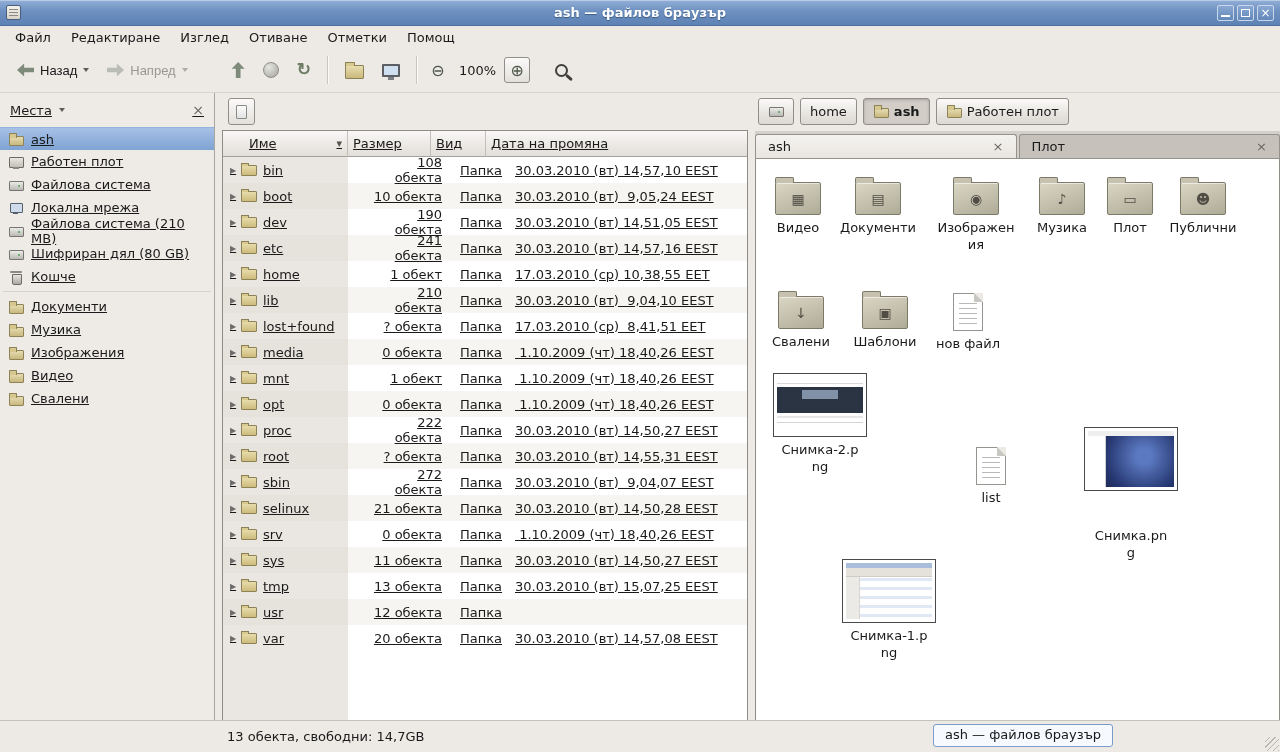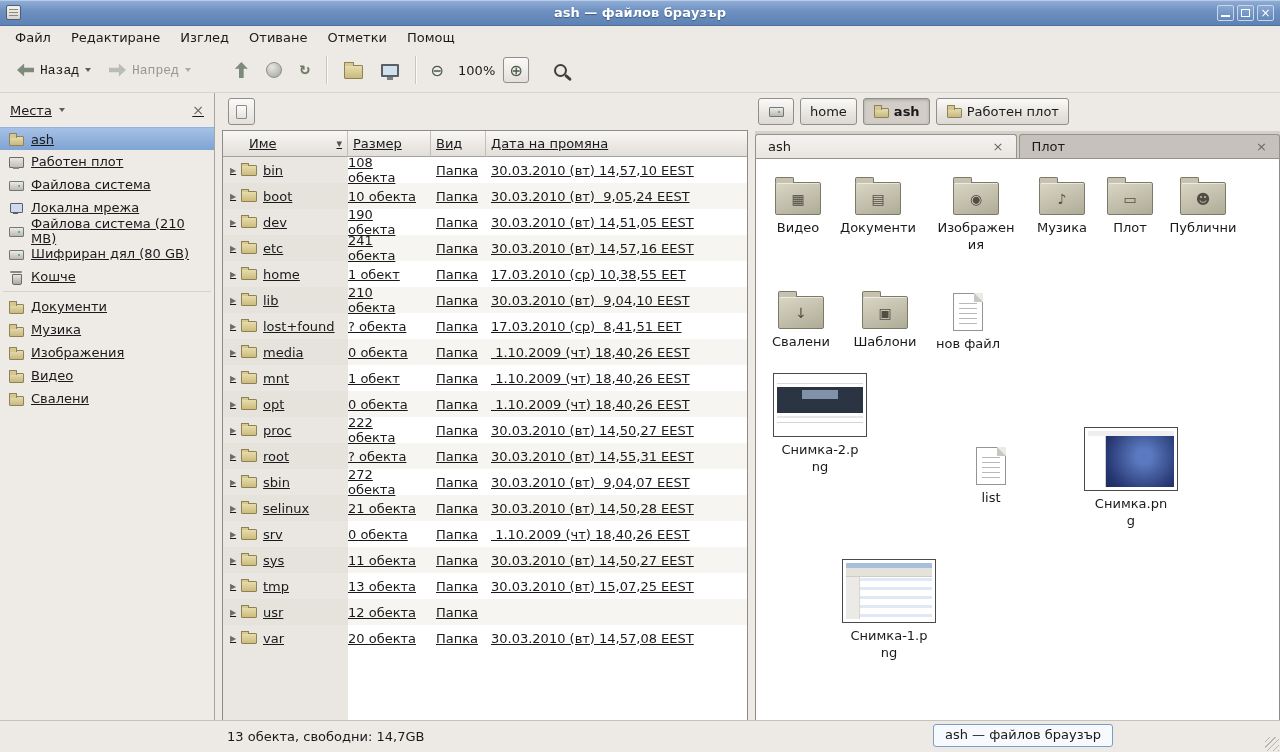--- a/index.html
+++ b/index.html
@@ -34,21 +34,21 @@
   .wbtn.max::after { content:""; position:absolute; inset:3px; border:1px solid #fff; }
   .wbtn.cls::after { content:"×"; color:#fff; font-size:12px; line-height:14px; display:block; text-align:center; }
   
   .menubar { position:absolute; left:0; top:26px; right:0; height:22px; background:#edeae6;
     display:flex; align-items:center; padding-left:5px; }
   .menu-item { padding:2px 10px; }
   
   .toolbar { position:absolute; left:0; top:48px; right:0; height:45px; background:#edeae6;
     border-bottom:1px solid #d8d5cf; display:flex; align-items:center; padding-left:8px; }
   .tbtn { display:flex; align-items:center; gap:6px; padding:5px 8px; border:1px solid transparent;
-    border-radius:3px; background:transparent; font-size:13px; color:#1a1a1a; font-family:Liberation Mono, monospace; }
+    border-radius:3px; background:transparent; font-size:13px; color:#1a1a1a; font-family:Liberation Sans, sans-serif; }
   .tbtn.disabled { color:#9a978f; }
   .nav-arrow { width:17px; height:13px; background:#7e8a7a;
     clip-path:polygon(0 50%,42% 0,42% 33%,100% 33%,100% 67%,42% 67%,42% 100%); }
   .tbtn.disabled .nav-arrow { background:#b9bdb5; }
   .nav-arrow.fwd { transform:scaleX(-1); }
   .up-arrow { width:13px; height:16px; background:#7e8a7a;
     clip-path:polygon(50% 0,100% 42%,68% 42%,68% 100%,32% 100%,32% 42%,0 42%); }
   .caret { width:0; height:0; border-left:3px solid transparent; border-right:3px solid transparent;
     border-top:4px solid #5f5d57; }
   .tbtn.disabled .caret { border-top-color:#aeaba3; }
@@ -127,21 +127,21 @@
   .hcell.sorted::after { content:"▾"; margin-left:auto; margin-right:5px; color:#55524c; font-size:11px; }
   .lrows { flex:1; background:linear-gradient(90deg,#eae7e2 0 125px,#ffffff 125px); }
   .lrow { display:flex; height:26px; align-items:center; }
   .lrow:nth-of-type(even) { background:linear-gradient(90deg,#e6e3dd 0 125px,#f6f5f2 125px); }
   .c-name { width:125px; height:100%; display:flex; align-items:center; padding-left:7px; }
   .expander { font-size:8px; color:#6b6b6b; width:11px; flex:none; }
   .row-folder { width:16px; height:11px; background:linear-gradient(#e7dcab,#cdbb7c); border:1px solid #8d8156;
     border-radius:1px; position:relative; margin:0 6px 0 0; flex:none; }
   .row-folder::before { content:""; position:absolute; top:-3px; left:-1px; width:6px; height:2px;
     background:#d8c98f; border:1px solid #8d8156; border-bottom:none; }
-  .c-size { width:83px; text-align:left; padding-right:13px; }
+  .c-size { width:83px; text-align:right; padding-right:13px;margin-left:24px; }
   .c-type { width:55px; padding-left:5px; }
   .c-date { flex:1; padding-left:5px; white-space:pre; }
   
   .right { position:absolute; left:755px; right:0; top:0; bottom:0; }
   .crumbs { height:38px; display:flex; align-items:center; padding:5px 0 7px 3px; }
   .crumb { height:27px; display:inline-flex; align-items:center; gap:5px; padding:0 9px; margin-right:6px;
     border:1px solid #918e88; border-radius:3px; font-size:13px; font-family:inherit; color:#1a1a1a;
     background:linear-gradient(#fbfaf9,#e7e4df 60%,#dcd8d2); }
   .crumb.active { background:#d2cec7; box-shadow:inset 0 1px 3px rgba(0,0,0,.22); font-weight:bold; }
   .crumb-label:empty { display:none; }
@@ -191,21 +191,21 @@
   .icon-item:nth-of-type(2)  { left:74px;  top:14px; }
   .icon-item:nth-of-type(3)  { left:172px; top:14px; }
   .icon-item:nth-of-type(4)  { left:258px; top:14px; }
   .icon-item:nth-of-type(5)  { left:326px; top:14px; }
   .icon-item:nth-of-type(6)  { left:399px; top:14px; }
   .icon-item:nth-of-type(7)  { left:-3px;  top:128px; }
   .icon-item:nth-of-type(8)  { left:81px;  top:128px; }
   .icon-item:nth-of-type(9)  { left:164px; top:128px; }
   .icon-item:nth-of-type(10) { left:16px;  top:214px; }
   .icon-item:nth-of-type(11) { left:187px; top:282px; }
-  .icon-item:nth-of-type(12) { left:327px; top:268px; }
+  .icon-item:nth-of-type(12) { left:327px; top:268px;gap:32px; }
   .icon-item:nth-of-type(13) { left:85px;  top:400px; }
   
   .statusbar { position:absolute; left:0; right:0; bottom:0; height:32px; background:#edeae6;
     border-top:1px solid #c6c3bd; display:flex; align-items:center; }
   .status-text { margin-left:227px; }
   .grip { position:absolute; right:1px; bottom:1px; width:14px; height:14px;
     background:repeating-linear-gradient(135deg, transparent 0 3px, #b9b6b0 3px 4px); }
   
   .bottom-tooltip { position:absolute; left:933px; top:724px; height:23px; padding:2px 11px;
     background:#f6fafe; border:1px solid #7b9cc9; border-radius:3px; z-index:5; }

